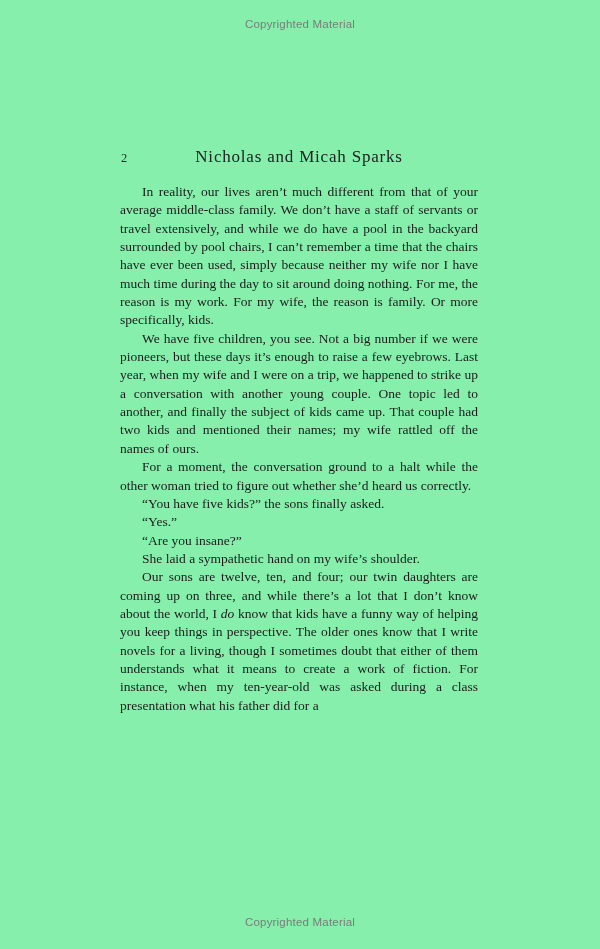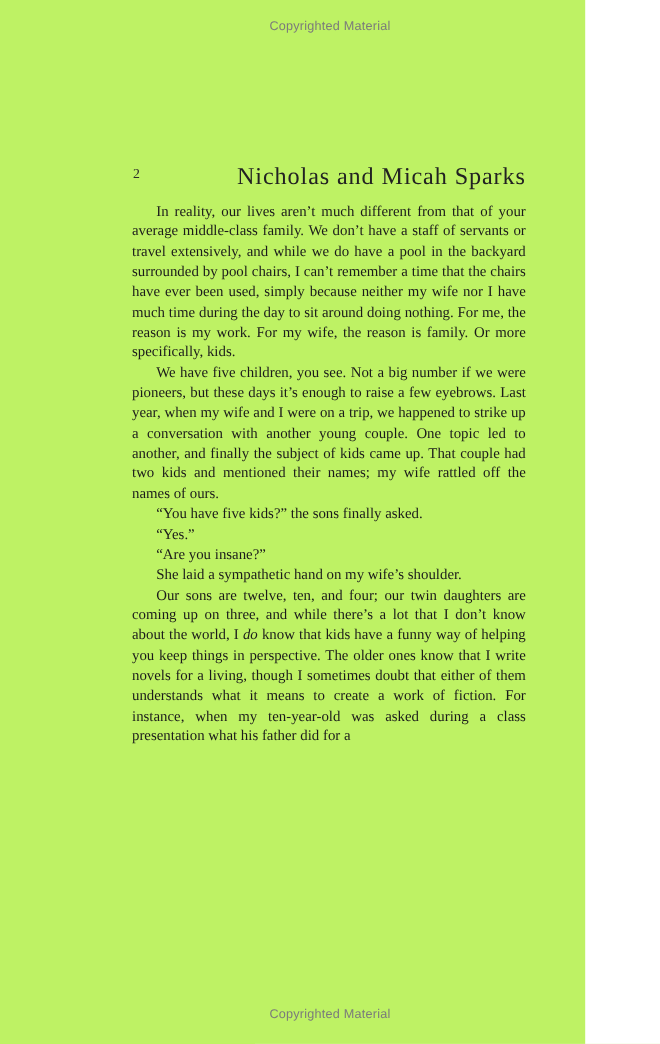--- a/index.html
+++ b/index.html
@@ -8,23 +8,23 @@
   }
   body {
     width: 600px;
     height: 949px;
     background: #ffffff;
     font-family: "Liberation Serif", serif;
     color: #1b1b1b;
   }
   .page {
     position: relative;
-    width: 532px;
+    width: 600px;
     height: 949px;
-    background: #bef264;
+    background: #86efac;
     overflow: hidden;
   }
   .notice {
     position: absolute;
     left: 0;
     width: 600px;
     text-align: center;
     font-family: "Liberation Sans", sans-serif;
     font-size: 11.5px;
     color: #7b7b7b;
@@ -40,22 +40,22 @@
     height: 22px;
   }
   .page-number {
     position: absolute;
     left: 1px;
     top: 4px;
     font-size: 12.5px;
     color: #2a2a2a;
   }
   .running-head {
-    text-align: right;
-    font-size: 22px;
+    text-align: center;
+    font-size: 17px;
     letter-spacing: 0.8px;
     color: #222222;
   }
   .text-block {
     position: absolute;
     top: 183px;
     left: 120px;
     width: 358px;
     font-size: 13.5px;
     line-height: 18.35px;
@@ -74,20 +74,21 @@
   <div class="notice notice-top">Copyrighted Material</div>
 
   <div class="page-header">
     <span class="page-number">2</span>
     <div class="running-head">Nicholas and Micah Sparks</div>
   </div>
 
   <div class="text-block">
     <p class="para indent">In reality, our lives aren’t much different from that of your average middle-class family. We don’t have a staff of servants or travel extensively, and while we do have a pool in the backyard surrounded by pool chairs, I can’t remember a time that the chairs have ever been used, simply because neither my wife nor I have much time during the day to sit around doing nothing. For me, the reason is my work. For my wife, the reason is family. Or more specifically, kids.</p>
     <p class="para indent">We have five children, you see. Not a big number if we were pioneers, but these days it’s enough to raise a few eyebrows. Last year, when my wife and I were on a trip, we happened to strike up a conversation with another young couple. One topic led to another, and finally the subject of kids came up. That couple had two kids and mentioned their names; my wife rattled off the names of ours.</p>
+    <p class="para indent">For a moment, the conversation ground to a halt while the other woman tried to figure out whether she’d heard us correctly.</p>
     <p class="para indent">“You have five kids?” the sons finally asked.</p>
     <p class="para indent">“Yes.”</p>
     <p class="para indent">“Are you insane?”</p>
     <p class="para indent">She laid a sympathetic hand on my wife’s shoulder.</p>
     <p class="para indent"><span>Our sons are twelve, ten, and four; our twin daughters are coming up on three, and while there’s a lot that I don’t know about the world, I </span><i>do</i><span> know that kids have a funny way of helping you keep things in perspective. The older ones know that I write novels for a living, though I sometimes doubt that either of them understands what it means to create a work of fiction. For instance, when my ten-year-old was asked during a class presentation what his father did for a</span></p>
   </div>
 
   <div class="notice notice-bottom">Copyrighted Material</div>
 
 </div>

